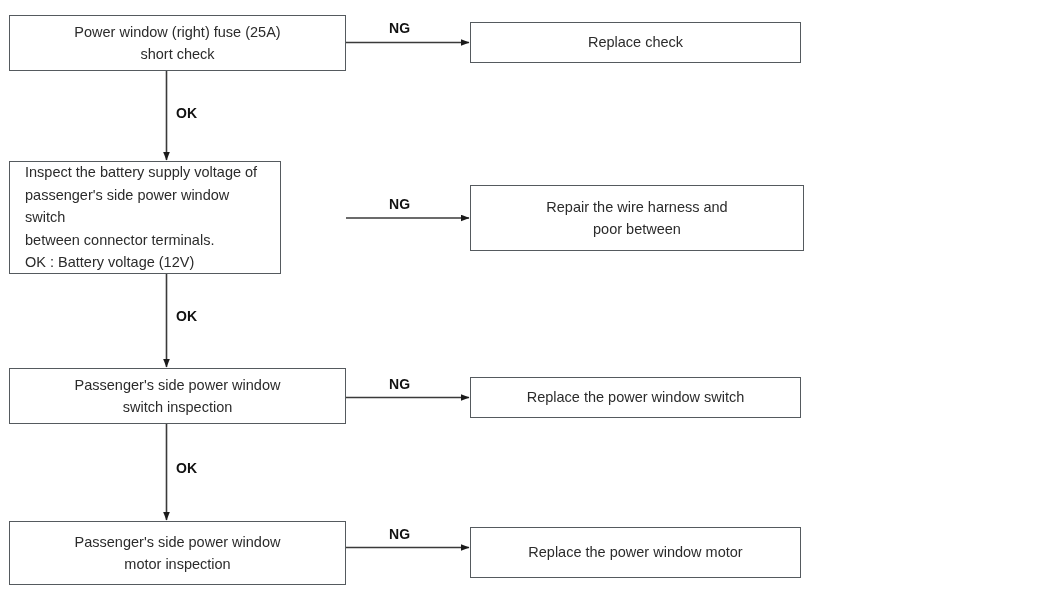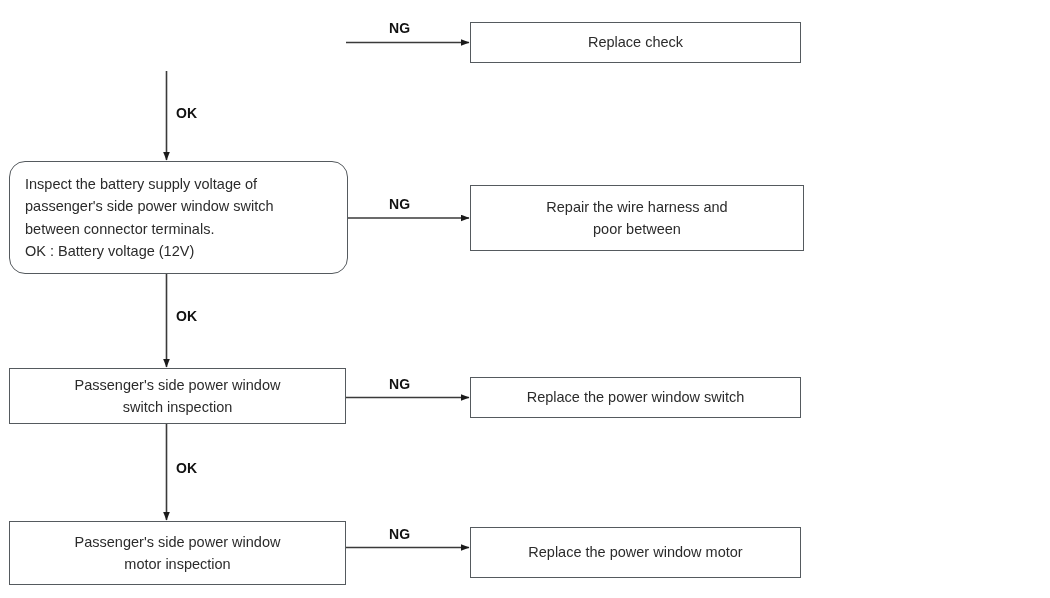--- a/index.html
+++ b/index.html
@@ -75,27 +75,31 @@
     <line x1="346" y1="42.5" x2="469" y2="42.5" stroke="#3a3a3a" stroke-width="1.4" marker-end="url(#arrowhead)"></line>
     <line x1="346" y1="218" x2="469" y2="218" stroke="#3a3a3a" stroke-width="1.4" marker-end="url(#arrowhead)"></line>
     <line x1="346" y1="397.5" x2="469" y2="397.5" stroke="#3a3a3a" stroke-width="1.4" marker-end="url(#arrowhead)"></line>
     <line x1="346" y1="547.5" x2="469" y2="547.5" stroke="#3a3a3a" stroke-width="1.4" marker-end="url(#arrowhead)"></line>
 
     <line x1="166.5" y1="71" x2="166.5" y2="160" stroke="#3a3a3a" stroke-width="1.6" marker-end="url(#arrowhead)"></line>
     <line x1="166.5" y1="274" x2="166.5" y2="367" stroke="#3a3a3a" stroke-width="1.6" marker-end="url(#arrowhead)"></line>
     <line x1="166.5" y1="424" x2="166.5" y2="520" stroke="#3a3a3a" stroke-width="1.6" marker-end="url(#arrowhead)"></line>
   </svg>
 
+  <div class="node-box center" style="left:9px; top:15px; width:337px; height:56px;">
+    <span class="node-text">Power window (right) fuse (25A)
+short check</span>
+  </div>
   <div class="edge-label" style="left:389px; top:20px;">NG</div>
   <div class="node-box center" style="left:470px; top:22px; width:331px; height:41px;">
     <span class="node-text">Replace check</span>
   </div>
   <div class="edge-label" style="left:176px; top:105px;">OK</div>
 
-  <div class="node-box left" style="left:9px; top:161px; width:339px; height:113px;border-radius:16px;">
+  <div class="node-box left" style="left:9px; top:161px; width:272px; height:113px;">
     <span class="node-text">Inspect the battery supply voltage of
 passenger's side power window switch
 between connector terminals.
 OK : Battery voltage (12V)</span>
   </div>
   <div class="edge-label" style="left:389px; top:196px;">NG</div>
   <div class="node-box center" style="left:470px; top:185px; width:334px; height:66px;">
     <span class="node-text">Repair the wire harness and
 poor between</span>
   </div>

